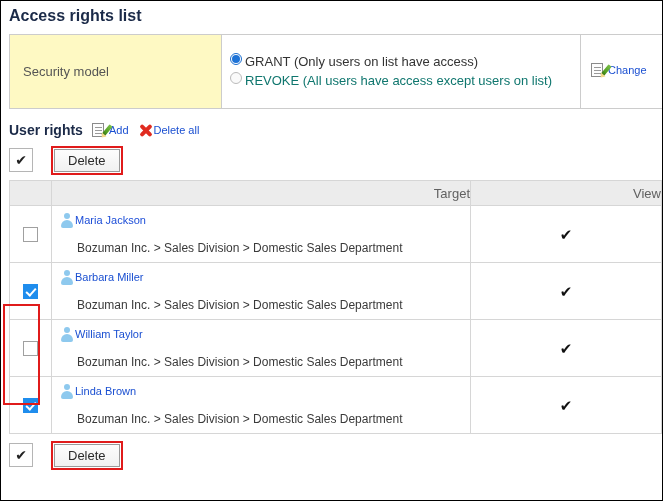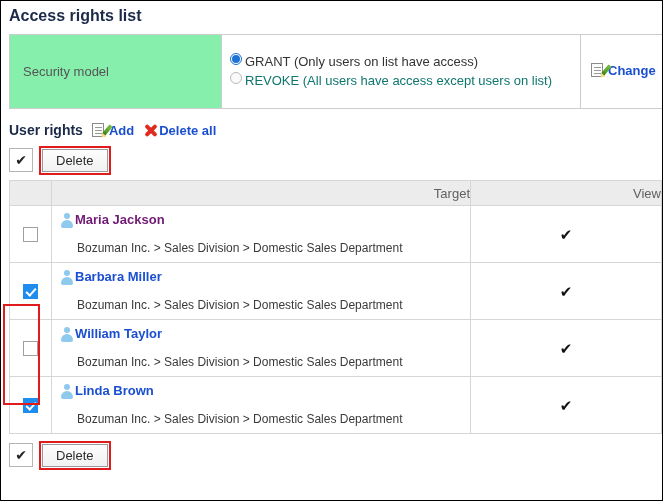--- a/index.html
+++ b/index.html
@@ -81,21 +81,21 @@
     width: 644px;
     table-layout: fixed;
   }
   .sec-table td {
     border: 1px solid #cccccc;
     padding: 0;
     vertical-align: middle;
   }
   .sec-label {
     width: 198px;
-    background: #86efac;
+    background: #fef9c3;
     color: #555555;
     font-size: 13px;
     padding: 14px 0 14px 13px !important;
     height: 45px;
   }
   .sec-options {
     background: #ffffff;
     padding: 6px 0 6px 8px !important;
     width: 350px;
   }
@@ -216,21 +216,21 @@
     border-radius: 50%;
     background: #8ec9ee;
   }
   .user-icon .body {
     position: absolute;
     left: 0.5px; top: 6.5px;
     width: 12px; height: 8px;
     border-radius: 6px 6px 2px 2px;
     background: #8ec9ee;
   }
-  .lnk { color: #1a4fd1; text-decoration: none; font-size: 13px; font-weight: bold; }
+  .lnk { color: #1a4fd1; text-decoration: none; font-size: 11px; }
 
   
   .ur-head {
     display: flex;
     align-items: center;
     margin-top: 12px;
     height: 18px;
     text-align: center;
   }
   .ur-title {
@@ -261,21 +261,21 @@
     display: flex;
     align-items: center;
     justify-content: center;
     font-size: 14px;
     color: #222222;
     line-height: 1;
   }
   .tb-btn-wrap {
     border: 2px solid #e01b1b;
     padding: 1px;
-    margin-left: 6px;
+    margin-left: 18px;
     display: inline-block;
     line-height: 0;
   }
   .tb-btn {
     border: 1px solid #9a9a9a;
     background: linear-gradient(180deg,#fdfdfd 0%, #f1f1f1 100%);
     color: #2b2b2b;
     font-family: "Liberation Sans", sans-serif;
     font-size: 13px;
     padding: 3px 13px;
@@ -335,21 +335,21 @@
     border-width: 0 2px 2px 0;
     transform: rotate(42deg);
   }
   .cell-target { padding: 6px 0 6px 8px !important; }
   .t-name {
     display: flex;
     align-items: center;
     line-height: 16px;
     margin-bottom: 3px;
   }
-  .t-name a.visited { color: #701a75; }
+  .t-name a.visited { color: #1d4ed8; }
   .t-path {
     font-size: 12px;
     color: #3a3a3a;
     padding-left: 17px;
     line-height: 15px;
     margin-top: 13px;
   }
   .cell-view {
     text-align: center;
     font-size: 15px;

